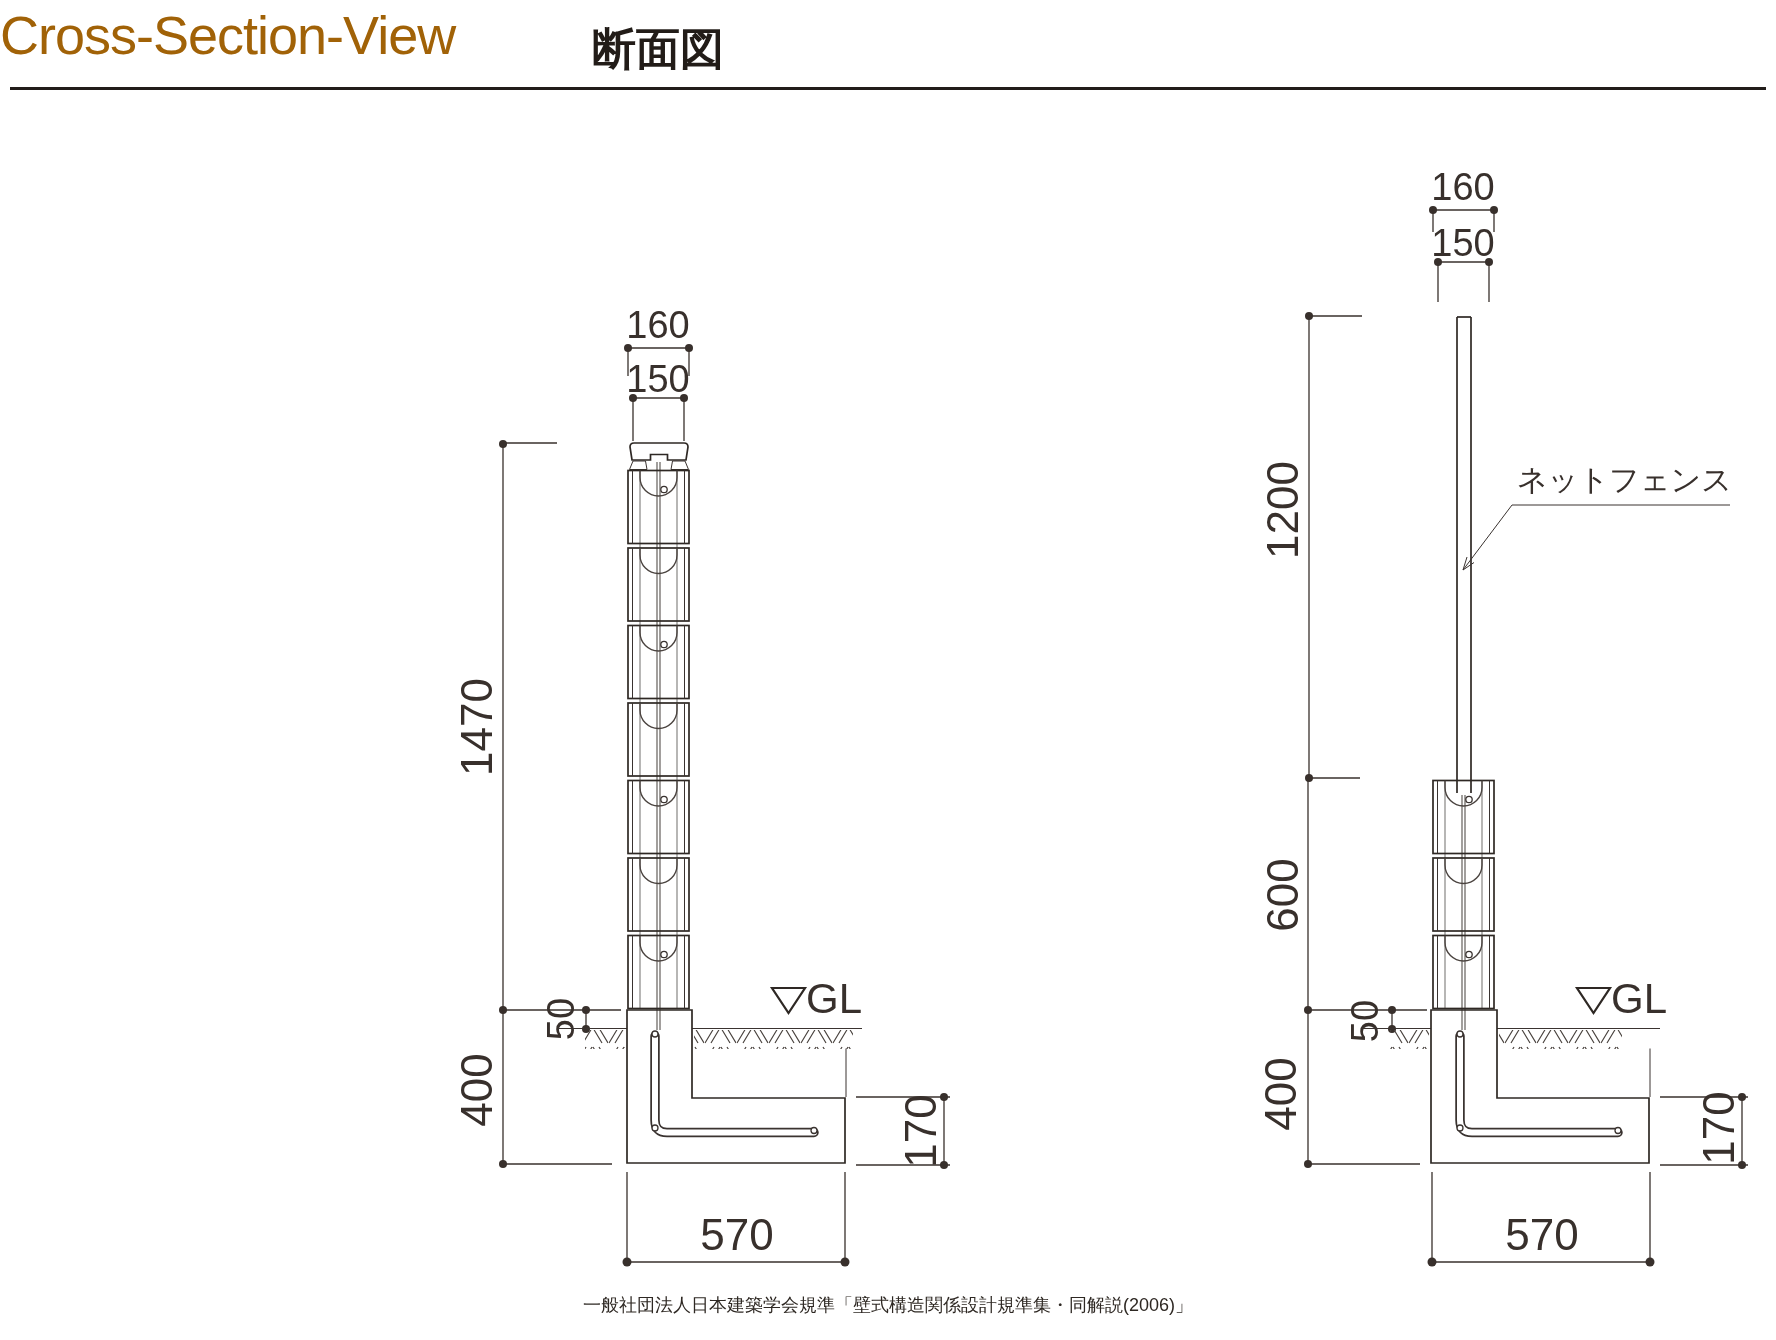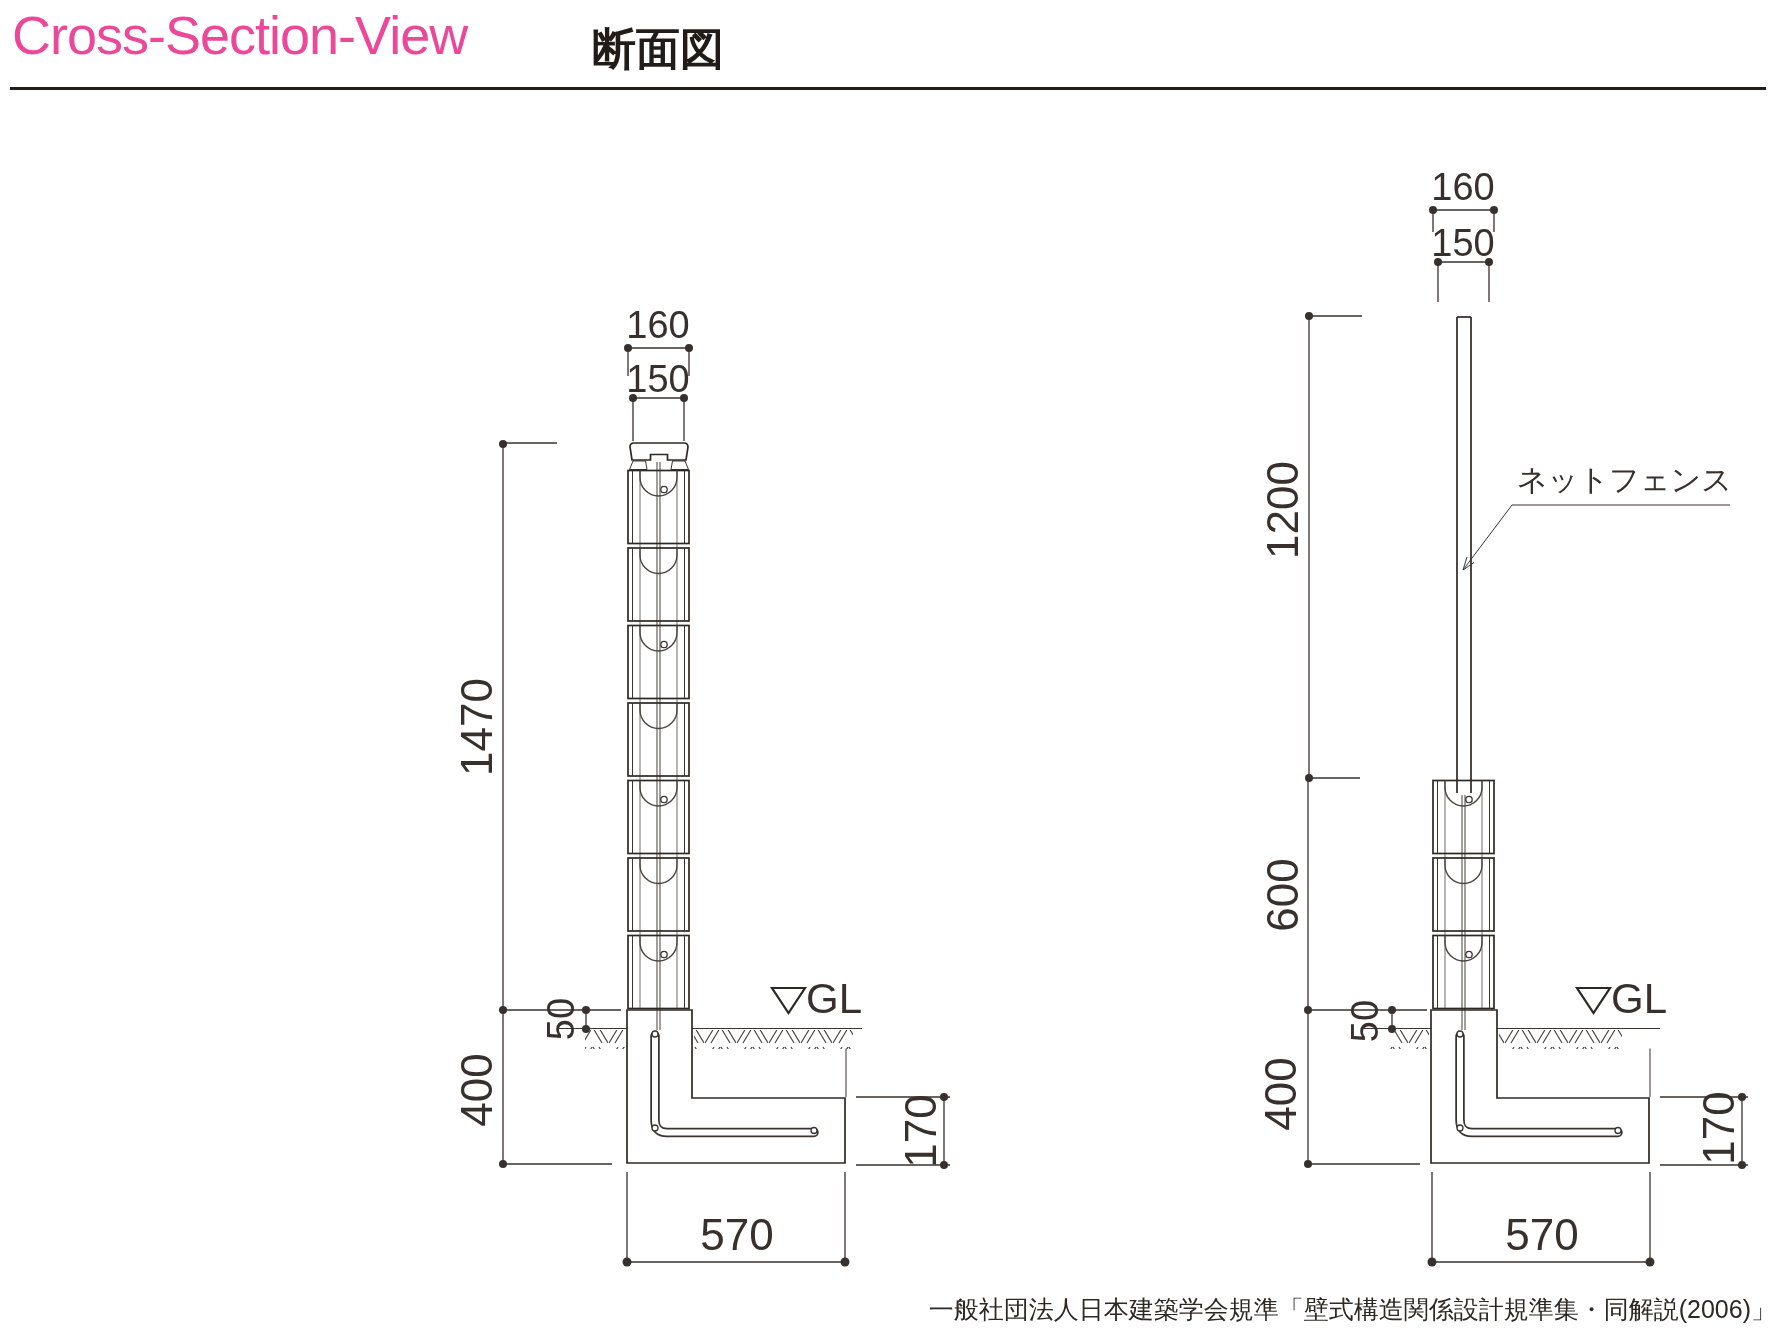--- a/index.html
+++ b/index.html
@@ -1,22 +1,22 @@
 <!DOCTYPE html>
 <html><head>
 <meta charset="utf-8">
 <style>
   html,body{margin:0;padding:0;background:#ffffff;}
   body{width:1776px;height:1340px;position:relative;overflow:hidden;
        font-family:"Liberation Sans",sans-serif;color:#38302c;}
   #stage{position:absolute;inset:0;}
-  .title-en{position:absolute;left:12px;top:4px;font-size:54px;letter-spacing:-1px;color:#ec4899;}
+  .title-en{position:absolute;left:0;top:4px;font-size:54px;letter-spacing:-1px;color:#a16207;}
   .title-ja{position:absolute;left:592px;top:20px;font-size:44px;font-weight:bold;color:#221c18;}
   .head-rule{position:absolute;left:10px;top:87px;width:1756px;height:3px;background:#221d1a;}
-  .caption{position:absolute;left:0;right:0;top:1293px;text-align:right;font-size:25px;color:#2e2823;}
+  .caption{position:absolute;left:0;right:0;top:1293px;text-align:center;font-size:18px;color:#2e2823;}
   svg{position:absolute;left:0;top:0;}
   svg text{font-family:"Liberation Sans",sans-serif;fill:#38302c;}
   .dl{stroke:#38302c;stroke-width:1.3;fill:none;}
   .dot{fill:#38302c;stroke:none;}
   .out{stroke:#2e2824;stroke-width:1.7;fill:none;}
   .thin{stroke:#3a3330;stroke-width:1;fill:none;}
   .gray{stroke:#a5a4a2;stroke-width:1.6;fill:none;}
   .u{stroke:#4a433f;stroke-width:1.4;fill:none;}
   .reb{stroke:#55504b;stroke-width:1.1;fill:none;}
   .rebar-core{stroke:#3a3330;stroke-width:9.5;fill:none;stroke-linecap:round;stroke-linejoin:round;}

